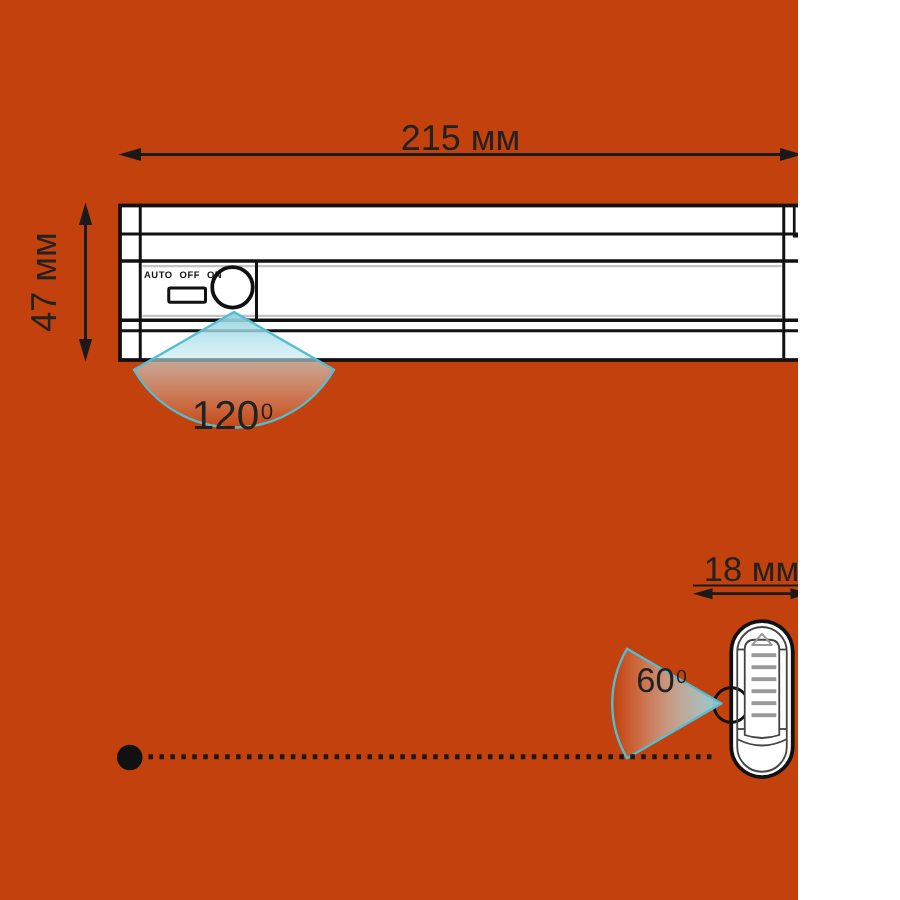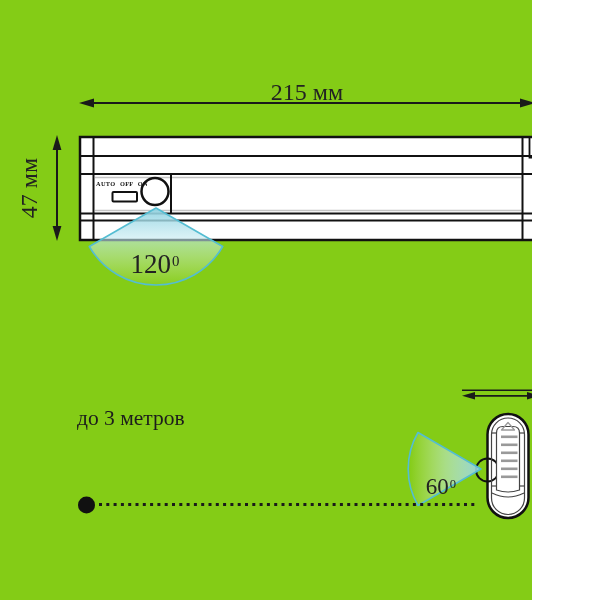--- a/index.html
+++ b/index.html
@@ -1,29 +1,29 @@
 <!DOCTYPE html>
 <html><head>
 <meta charset="utf-8">
 <style>
   html,body{margin:0;padding:0;background:#fff;}
   .canvas{
-    position:relative;width:532px;height:600px;background:#84cc16;overflow:hidden;
-    font-family:Liberation Serif, serif;color:#1f1f1f;
+    position:relative;width:532px;height:600px;background:#c2410c;overflow:hidden;
+    font-family:Liberation Sans, sans-serif;color:#1f1f1f;
   }
   svg{position:absolute;left:0;top:0;}
   .label{position:absolute;color:#222;white-space:nowrap;}
   .dim-width{left:227px;top:79px;width:160px;text-align:center;font-size:24px;}
   .dim-height{left:-15px;top:174px;width:90px;height:28px;text-align:center;font-size:24px;
     transform:rotate(-90deg);}
   .dim-depth{left:441px;top:366px;width:120px;text-align:center;font-size:23px;}
   .switch-label{left:96px;top:180px;font-size:6.3px;font-weight:700;letter-spacing:0.35px;
     word-spacing:2.5px;color:#111;}
-  .angle-front{left:105px;top:249px;width:100px;text-align:center;font-size:27px;}
-  .angle-side{left:391px;top:474px;width:100px;text-align:center;font-size:23px;}
+  .angle-front{left:105px;top:262px;width:100px;text-align:center;font-size:27px;}
+  .angle-side{left:391px;top:440px;width:100px;text-align:center;font-size:23px;}
   .sup{font-size:0.55em;vertical-align:0.5em;margin-left:1px;}
   .note{position:absolute;left:77px;top:404px;font-size:21.5px;line-height:29px;color:#1c1c1c;}
 </style>
 </head>
 <body>
 
 <div class="canvas">
 
   <svg width="600" height="600" viewBox="0 0 600 600">
     <defs>
@@ -103,20 +103,20 @@
     <circle cx="86.5" cy="505" r="8.5" fill="#111"></circle>
     <line x1="99" y1="504.5" x2="478" y2="504.5" stroke="#1a1a1a" stroke-width="3.2" stroke-dasharray="3 4.3"></line>
   </svg>
 
   <div class="label dim-width">215 мм</div>
   <div class="label dim-height">47 мм</div>
   <div class="label switch-label">AUTO OFF ON</div>
 
   <div class="label angle-front"><span>120</span><span class="sup">0</span></div>
 
+  <div class="label dim-depth">18 мм</div>
 
   <div class="label angle-side"><span>60</span><span class="sup">0</span></div>
 
   <div class="note">
-    <div>до 3 метров</div>
   </div>
 
 </div>
 
 </body></html>

